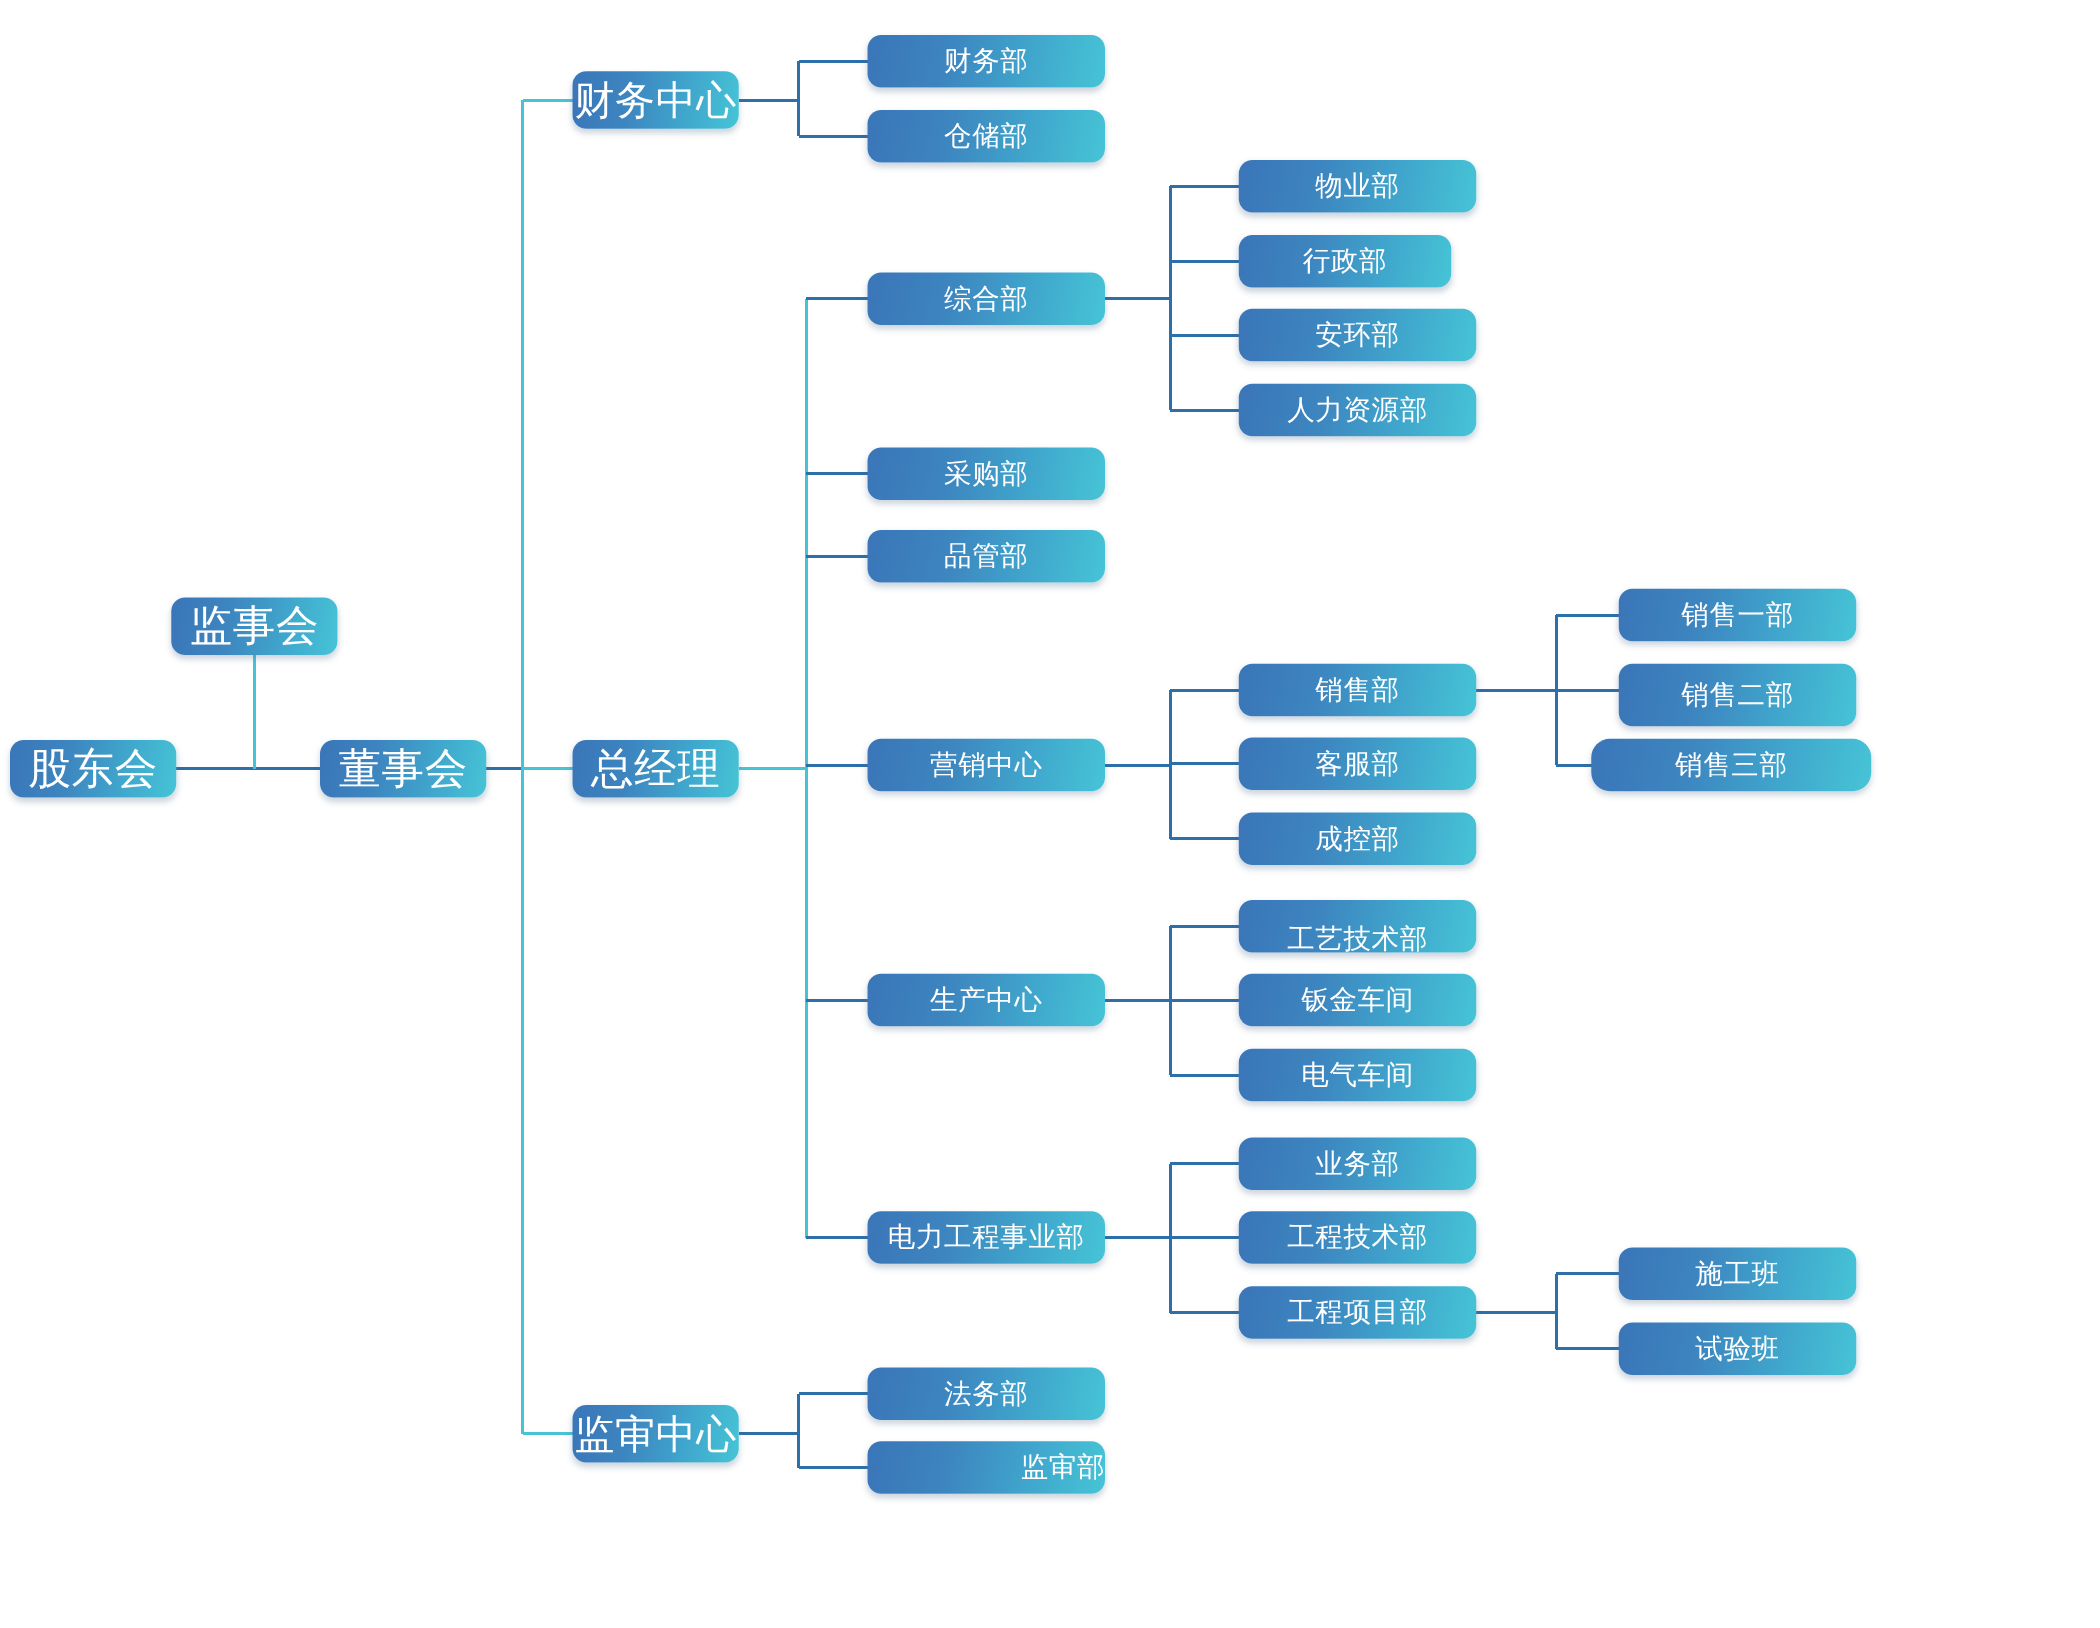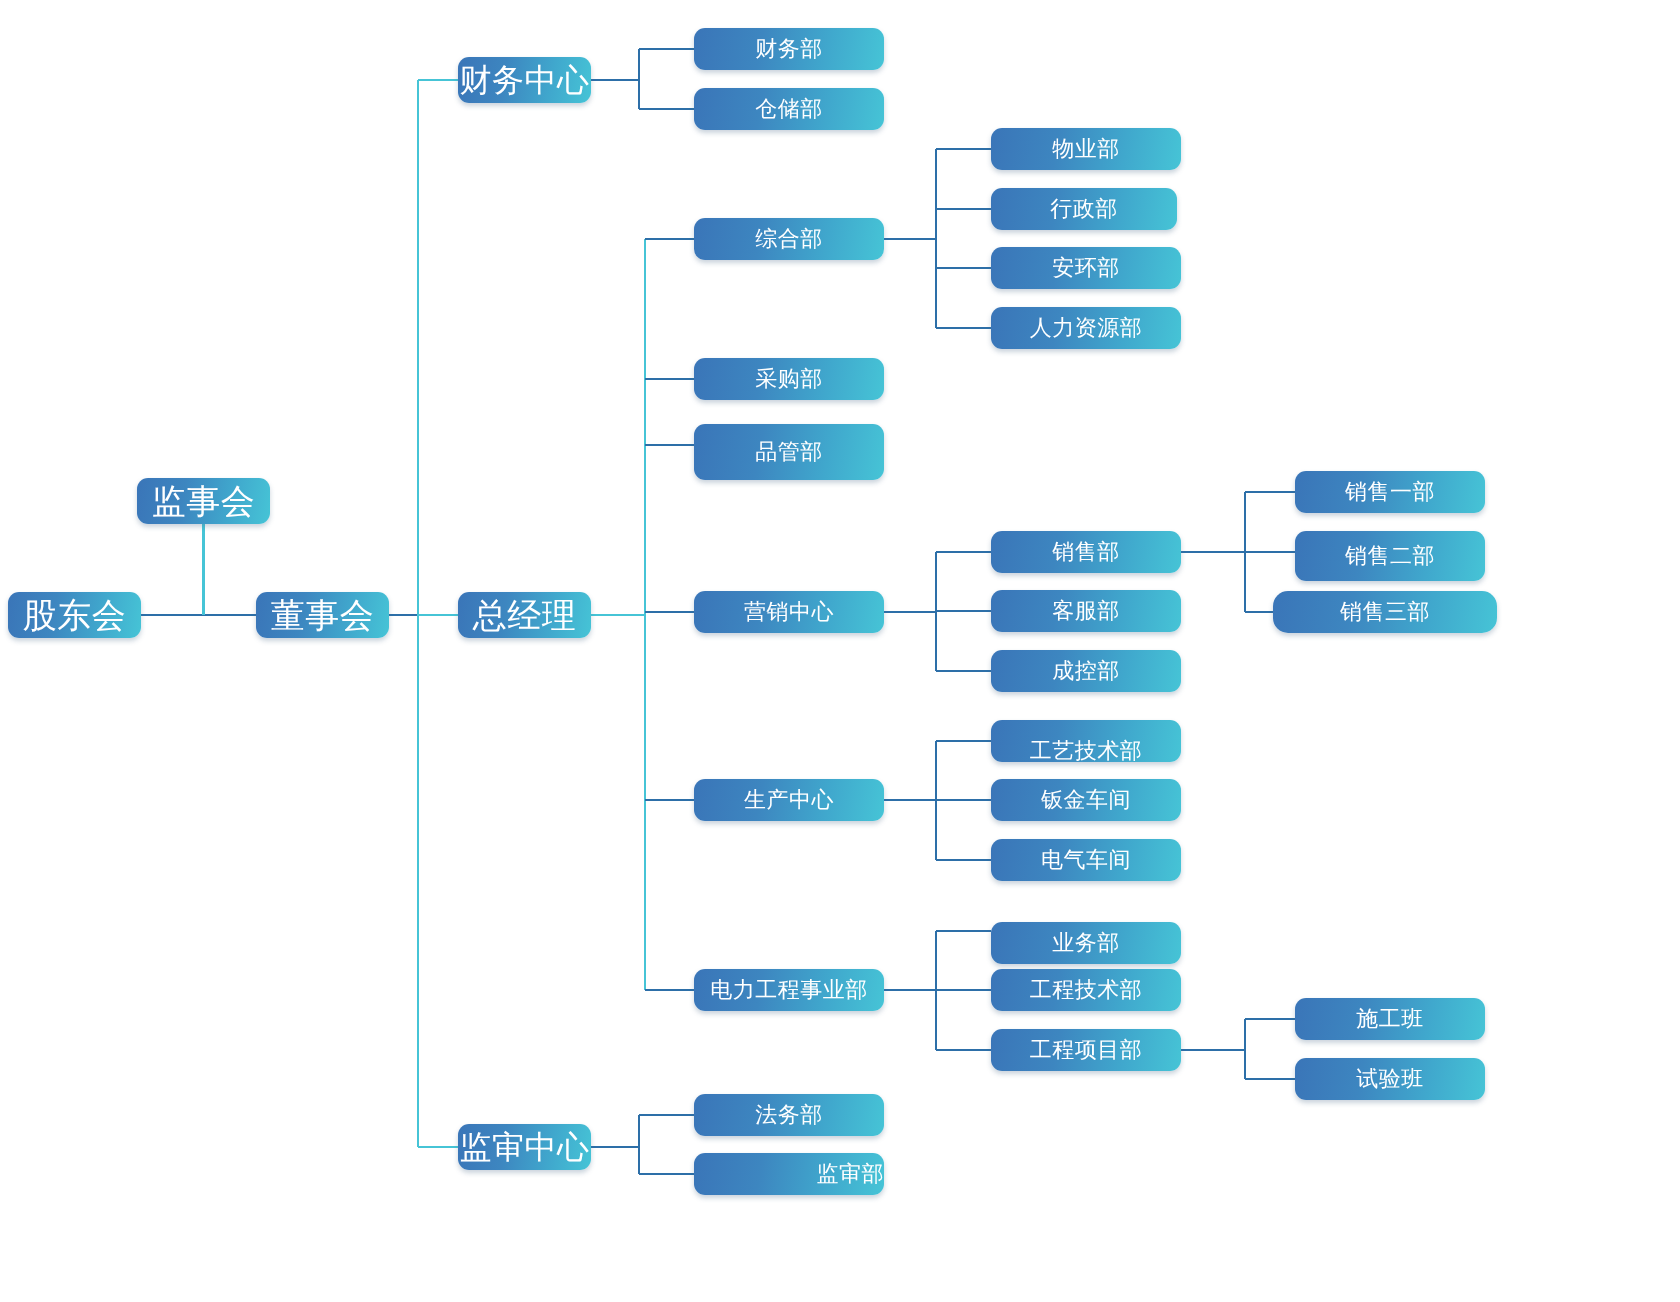--- a/index.html
+++ b/index.html
@@ -131,42 +131,42 @@
     </div>
     <div class="node n-lvl3" style="left: 694px; top: 88px; width: 190px; height: 42px;">
       <span>仓储部</span>
     </div>
     <div class="node n-lvl3" style="left: 694px; top: 218px; width: 190px; height: 42px;">
       <span>综合部</span>
     </div>
     <div class="node n-lvl3" style="left: 694px; top: 358px; width: 190px; height: 42px;">
       <span>采购部</span>
     </div>
-    <div class="node n-lvl3" style="left: 694px; top: 424px; width: 190px; height: 56px;">
+    <div class="node n-lvl3" style="left: 694px; top: 424px; width: 190px; height: 42px;">
       <span>品管部</span>
     </div>
     <div class="node n-lvl3" style="left: 694px; top: 591px; width: 190px; height: 42px;">
       <span>营销中心</span>
     </div>
     <div class="node n-lvl3" style="left: 694px; top: 779px; width: 190px; height: 42px;">
       <span>生产中心</span>
     </div>
     <div class="node n-lvl3" style="left: 694px; top: 969px; width: 190px; height: 42px;">
       <span>电力工程事业部</span>
     </div>
     <div class="node n-lvl3" style="left: 694px; top: 1094px; width: 190px; height: 42px;">
       <span>法务部</span>
     </div>
     <div class="node n-lvl3" style="left: 694px; top: 1153px; width: 190px; height: 42px; justify-content: flex-end;">
       <span>监审部</span>
     </div>
     <div class="node n-lvl4" style="left: 991px; top: 128px; width: 190px; height: 42px;">
       <span>物业部</span>
     </div>
-    <div class="node n-lvl4" style="left: 991px; top: 188px; width: 186px; height: 42px;">
+    <div class="node n-lvl4" style="left: 991px; top: 188px; width: 170px; height: 42px;">
       <span>行政部</span>
     </div>
     <div class="node n-lvl4" style="left: 991px; top: 247px; width: 190px; height: 42px;">
       <span>安环部</span>
     </div>
     <div class="node n-lvl4" style="left: 991px; top: 307px; width: 190px; height: 42px;">
       <span>人力资源部</span>
     </div>
     <div class="node n-lvl4" style="left: 991px; top: 531px; width: 190px; height: 42px;">
       <span>销售部</span>
@@ -179,21 +179,21 @@
     </div>
     <div class="node n-lvl4" style="left: 991px; top: 720px; width: 190px; height: 42px; align-items: flex-end;">
       <span>工艺技术部</span>
     </div>
     <div class="node n-lvl4" style="left: 991px; top: 779px; width: 190px; height: 42px;">
       <span>钣金车间</span>
     </div>
     <div class="node n-lvl4" style="left: 991px; top: 839px; width: 190px; height: 42px;">
       <span>电气车间</span>
     </div>
-    <div class="node n-lvl4" style="left: 991px; top: 910px; width: 190px; height: 42px; margin-top: 12px;">
+    <div class="node n-lvl4" style="left: 991px; top: 910px; width: 190px; height: 42px;">
       <span>业务部</span>
     </div>
     <div class="node n-lvl4" style="left: 991px; top: 969px; width: 190px; height: 42px;">
       <span>工程技术部</span>
     </div>
     <div class="node n-lvl4" style="left: 991px; top: 1029px; width: 190px; height: 42px;">
       <span>工程项目部</span>
     </div>
     <div class="node n-lvl4" style="left: 1295px; top: 471px; width: 190px; height: 42px;">
       <span>销售一部</span>

